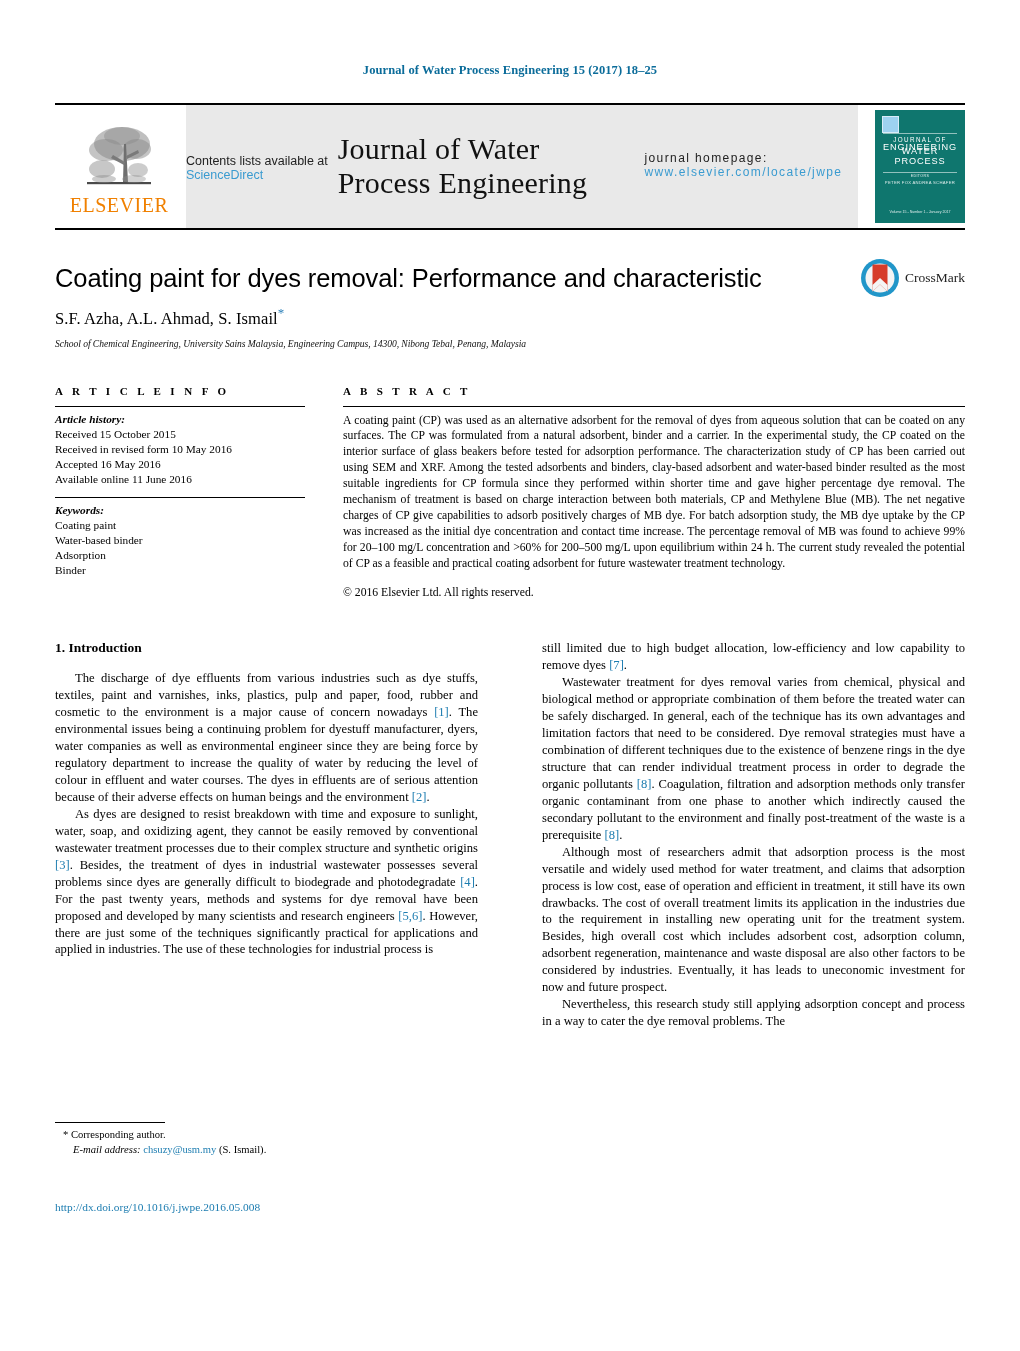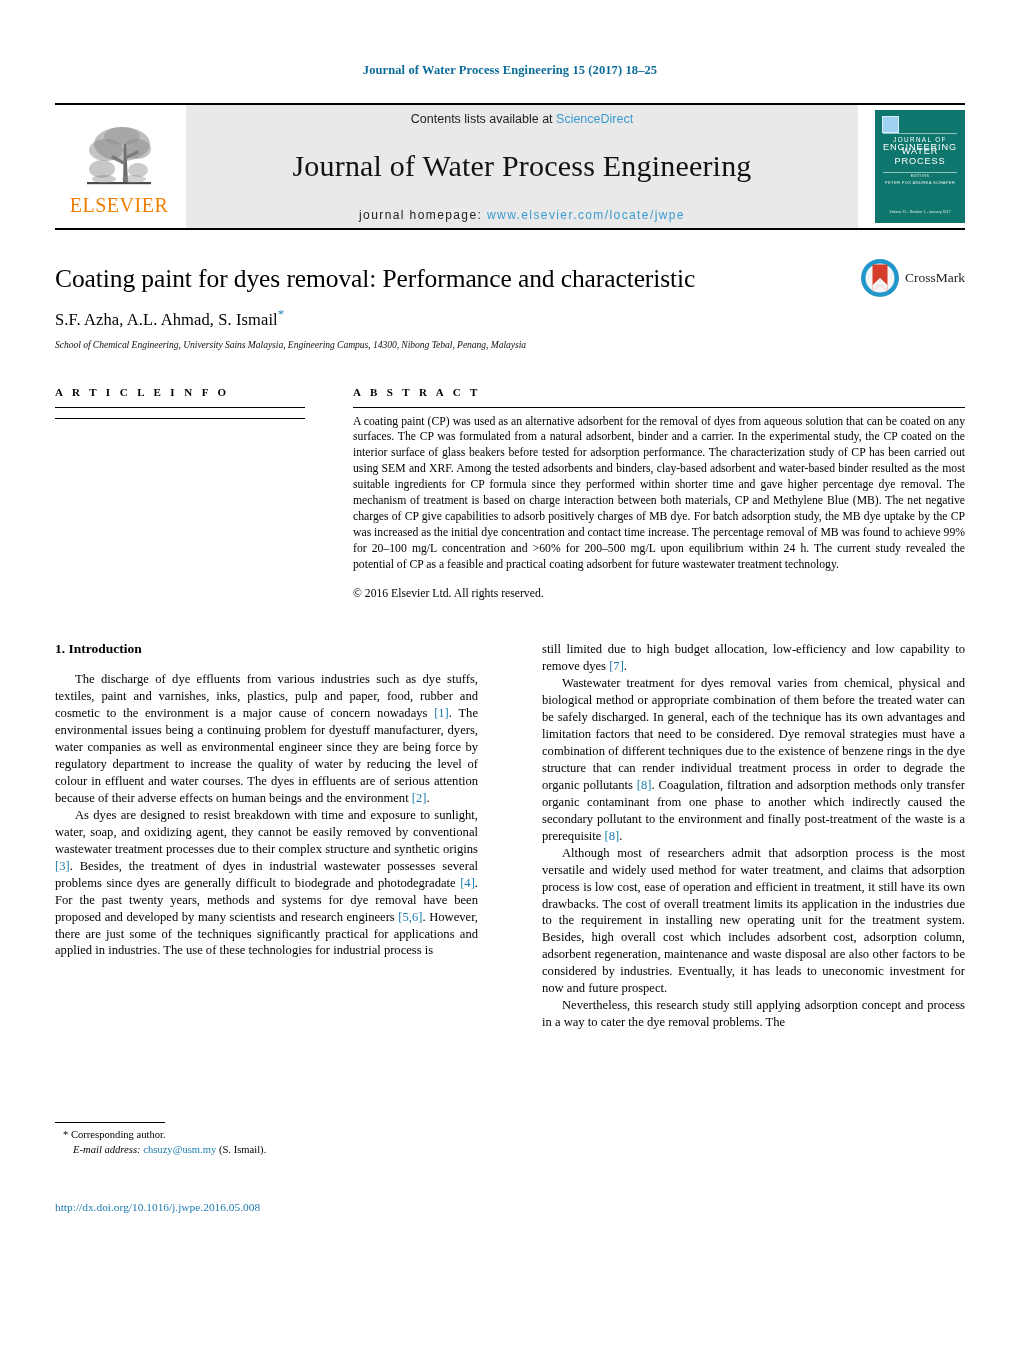--- a/index.html
+++ b/index.html
@@ -61,24 +61,24 @@
     font-family: "Liberation Serif", serif;
     font-size: 20px;
     letter-spacing: .5px;
     line-height: 1;
     margin-top: 1px;
   }
   .masthead-center {
     flex: 1 1 auto;
     background: #e9e9e9;
     display: flex;
-    flex-direction: column;
+    flex-direction: row;
     align-items: center;
     justify-content: center;
-    gap: 16px;
+    gap: 6px;
     margin: 0 3px;
   }
   .contents-line {
     font-family: "Liberation Sans", sans-serif;
     font-size: 12.5px;
     color: #222;
     margin-top: 3px;
   }
   .contents-line .sd { color: #3a9bd0; }
   .journal-name {
@@ -127,21 +127,21 @@
   .cover .cov-t1 { position:absolute; top: 26px; left:0; right:0; font-size: 6.3px; letter-spacing: 1.4px; }
   .cover .cov-t2 { position:absolute; top: 36px; left:0; right:0; font-size: 9.2px; letter-spacing: .9px; }
   .cover .cov-t3 { position:absolute; top: 32px; left:0; right:0; font-size: 9.2px; letter-spacing: .9px; }
   .cover .cov-sub { position:absolute; top: 64px; left:0; right:0; font-size: 3.6px; letter-spacing:.4px; opacity:.9;}
   .cover .cov-sub2 { position:absolute; top: 70px; left:0; right:0; font-size: 4.2px; letter-spacing:.3px; opacity:.85;}
   .cover .cov-foot { position:absolute; bottom: 9px; left:0; right:0; font-size: 3.6px; opacity:.85; }
 
   
   .title-block { margin-top: 34px; position: relative; }
   .art-title {
-    font-family: Liberation Serif, serif;
+    font-family: Liberation Sans, sans-serif;
     font-size: 25.5px;
     font-weight: normal;
     color: #000;
     margin: 0;
     letter-spacing: -.1px;
   }
   .authors {
     font-family: "Liberation Serif", serif;
     font-size: 16.5px;
     margin-top: 12px;
@@ -167,21 +167,21 @@
   .crossmark-label {
     font-family: "Liberation Serif", serif;
     font-size: 13.5px;
     color: #222;
   }
 
   
   .info-abstract {
     margin-top: 36px;
     display: flex;
-    gap: 48px;
+    gap: 38px;
   }
   .col-info { flex: 0 0 250px; width: 250px; }
   .col-abs { flex: 1 1 auto; }
   .sec-head {
     font-family: "Liberation Serif", serif;
     font-weight: bold;
     font-size: 11px;
     letter-spacing: 3.4px;
     color: #000;
   }
@@ -327,21 +327,35 @@
       </svg>
       <span class="crossmark-label">CrossMark</span>
     </div>
   </div>
 
   <div class="info-abstract">
 
     <div class="col-info">
       <div class="sec-head">A R T I C L E   I N F O</div>
       <div class="rule-blk"></div>
+      <div class="info-body">
+        <div class="info-label">Article history:</div>
+        <div>Received 15 October 2015</div>
+        <div>Received in revised form 10 May 2016</div>
+        <div>Accepted 16 May 2016</div>
+        <div>Available online 11 June 2016</div>
+      </div>
       <div class="info-sep"></div>
+      <div class="info-body">
+        <div class="info-label">Keywords:</div>
+        <div>Coating paint</div>
+        <div>Water-based binder</div>
+        <div>Adsorption</div>
+        <div>Binder</div>
+      </div>
     </div>
 
     <div class="col-abs">
       <div class="sec-head">A B S T R A C T</div>
       <div class="rule-blk"></div>
       <div class="abs-body">A coating paint (CP) was used as an alternative adsorbent for the removal of dyes from aqueous solution that can be coated on any surfaces. The CP was formulated from a natural adsorbent, binder and a carrier. In the experimental study, the CP coated on the interior surface of glass beakers before tested for adsorption performance. The characterization study of CP has been carried out using SEM and XRF. Among the tested adsorbents and binders, clay-based adsorbent and water-based binder resulted as the most suitable ingredients for CP formula since they performed within shorter time and gave higher percentage dye removal. The mechanism of treatment is based on charge interaction between both materials, CP and Methylene Blue (MB). The net negative charges of CP give capabilities to adsorb positively charges of MB dye. For batch adsorption study, the MB dye uptake by the CP was increased as the initial dye concentration and contact time increase. The percentage removal of MB was found to achieve 99% for 20–100 mg/L concentration and &gt;60% for 200–500 mg/L upon equilibrium within 24 h. The current study revealed the potential of CP as a feasible and practical coating adsorbent for future wastewater treatment technology.</div>
       <div class="abs-body abs-copy">© 2016 Elsevier Ltd. All rights reserved.</div>
     </div>
 
   </div>

